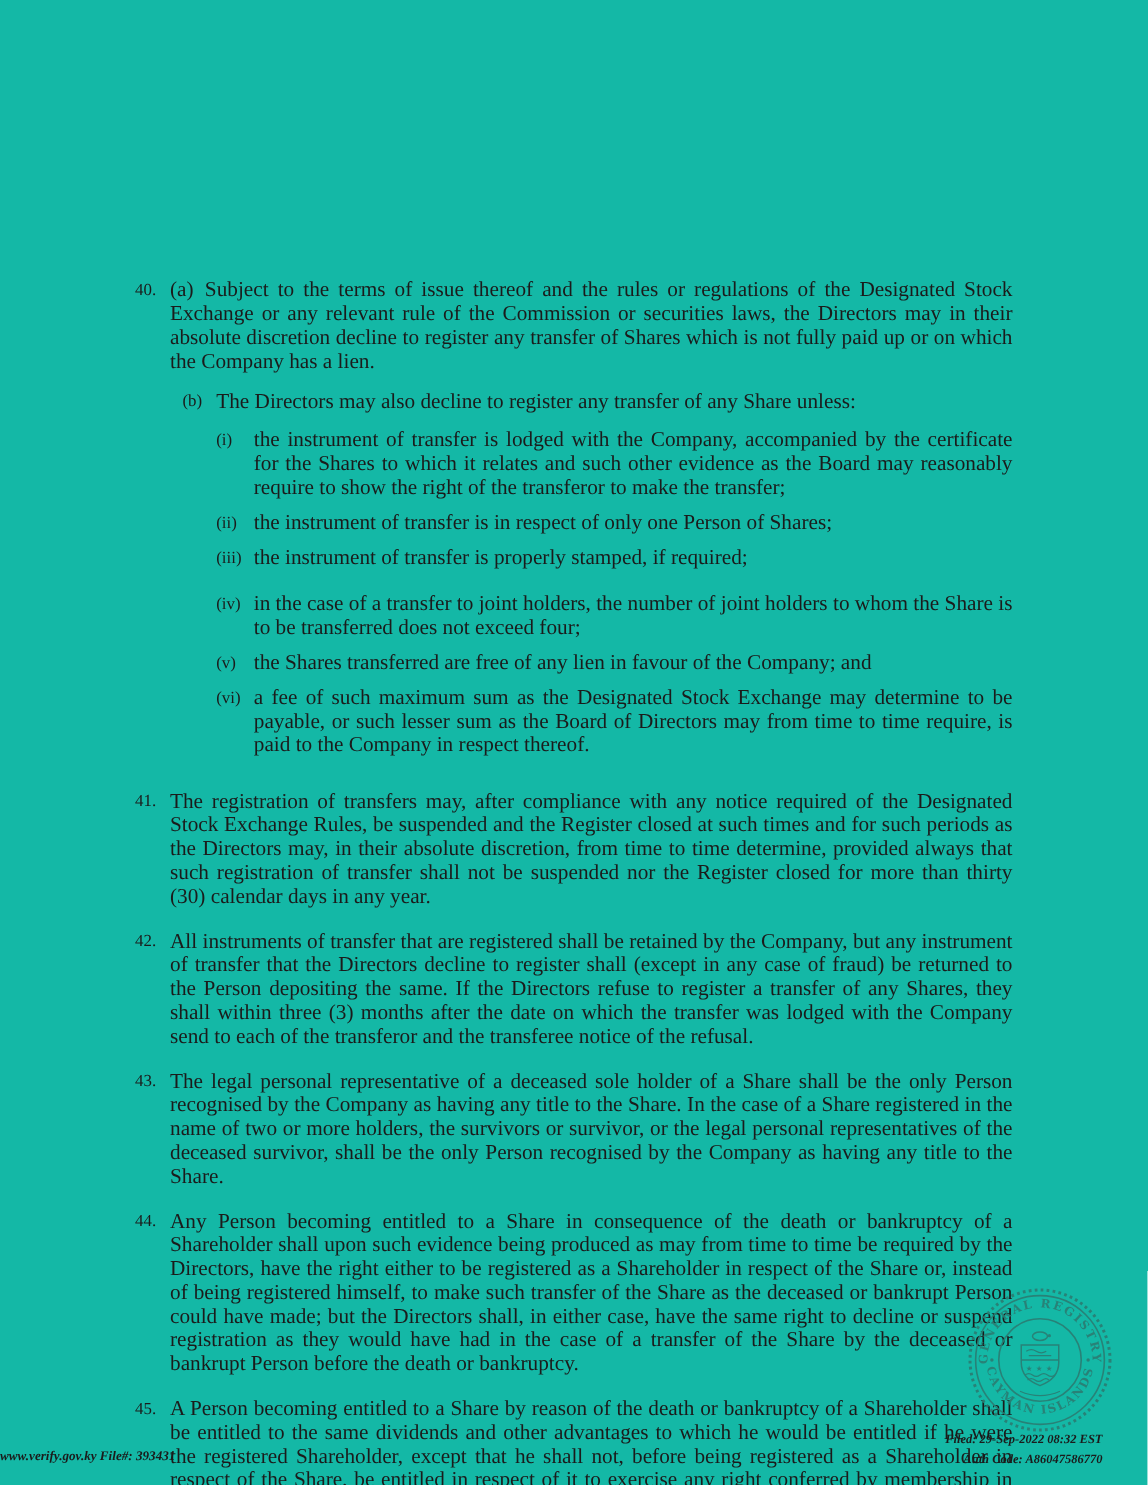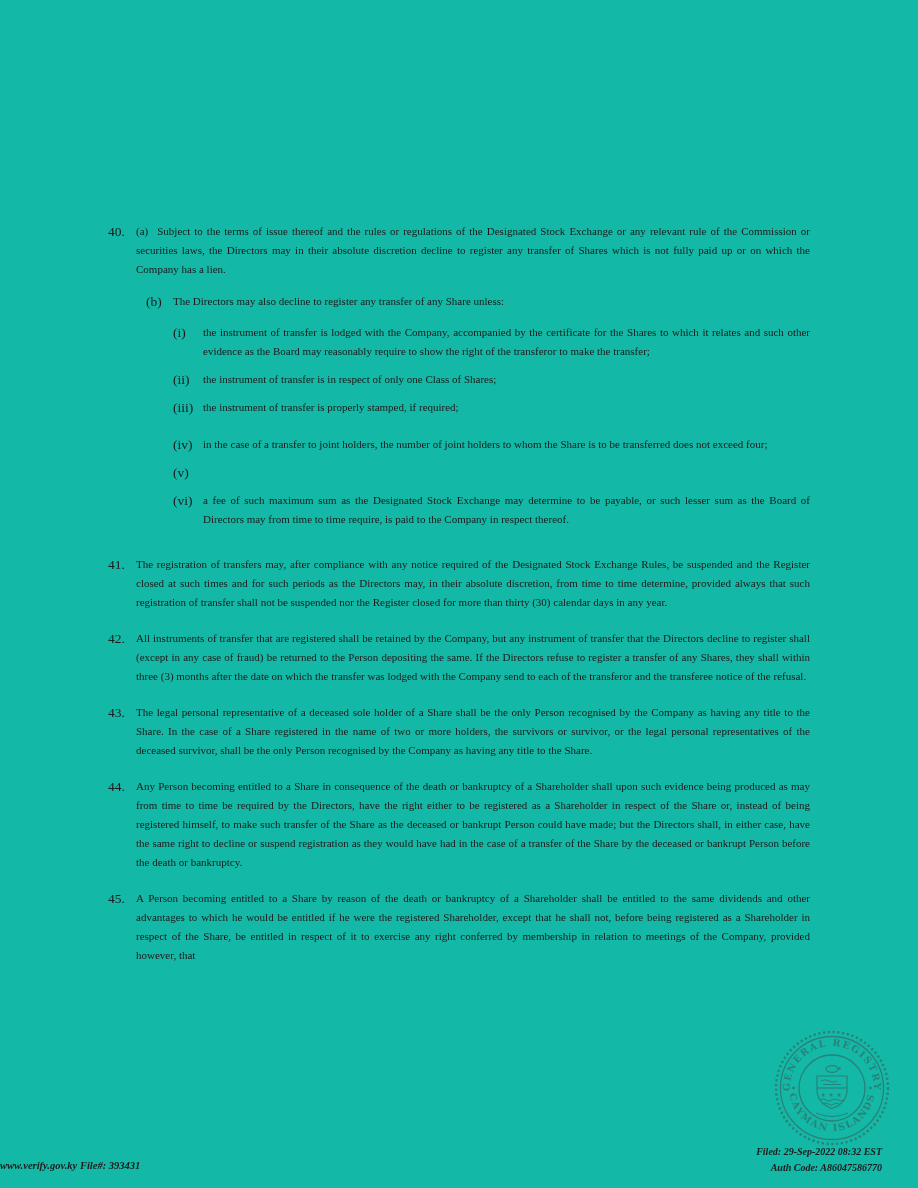--- a/index.html
+++ b/index.html
@@ -18,21 +18,21 @@
   }
   .content {
     position: absolute;
     top: 222px;
     left: 108px;
     width: 702px;
   }
   .para {
     margin: 0;
     text-align: justify;
-    font-size: 11px;
+    font-size: 17px;
     line-height: 19px;
   }
   .clause {
     display: flex;
     margin-bottom: 17px;
   }
   .num {
     flex: 0 0 28px;
     font-size: 13.5px;
     line-height: 19px;
@@ -112,32 +112,33 @@
           <div class="slabel">(b)</div>
           <p class="para">The Directors may also decline to register any transfer of any Share unless:</p>
         </div>
 
         <div class="roman">
           <div class="rlabel">(i)</div>
           <p class="para">the instrument of transfer is lodged with the Company, accompanied by the certificate for the Shares to which it relates and such other evidence as the Board may reasonably require to show the right of the transferor to make the transfer;</p>
         </div>
         <div class="roman">
           <div class="rlabel">(ii)</div>
-          <p class="para">the instrument of transfer is in respect of only one Class of Shares;</p>
+          <p class="para">the instrument of transfer is in respect of only one Person of Shares;</p>
         </div>
         <div class="roman">
           <div class="rlabel">(iii)</div>
           <p class="para">the instrument of transfer is properly stamped, if required;</p>
         </div>
         <div class="roman gap-lg">
           <div class="rlabel">(iv)</div>
           <p class="para">in the case of a transfer to joint holders, the number of joint holders to whom the Share is to be transferred does not exceed four;</p>
         </div>
         <div class="roman">
           <div class="rlabel">(v)</div>
+          <p class="para">the Shares transferred are free of any lien in favour of the Company; and</p>
         </div>
         <div class="roman">
           <div class="rlabel">(vi)</div>
           <p class="para">a fee of such maximum sum as the Designated Stock Exchange may determine to be payable, or such lesser sum as the Board of Directors may from time to time require, is paid to the Company in respect thereof.</p>
         </div>
       </div>
     </div>
 
     <div class="clause">
       <div class="num">41.</div>

